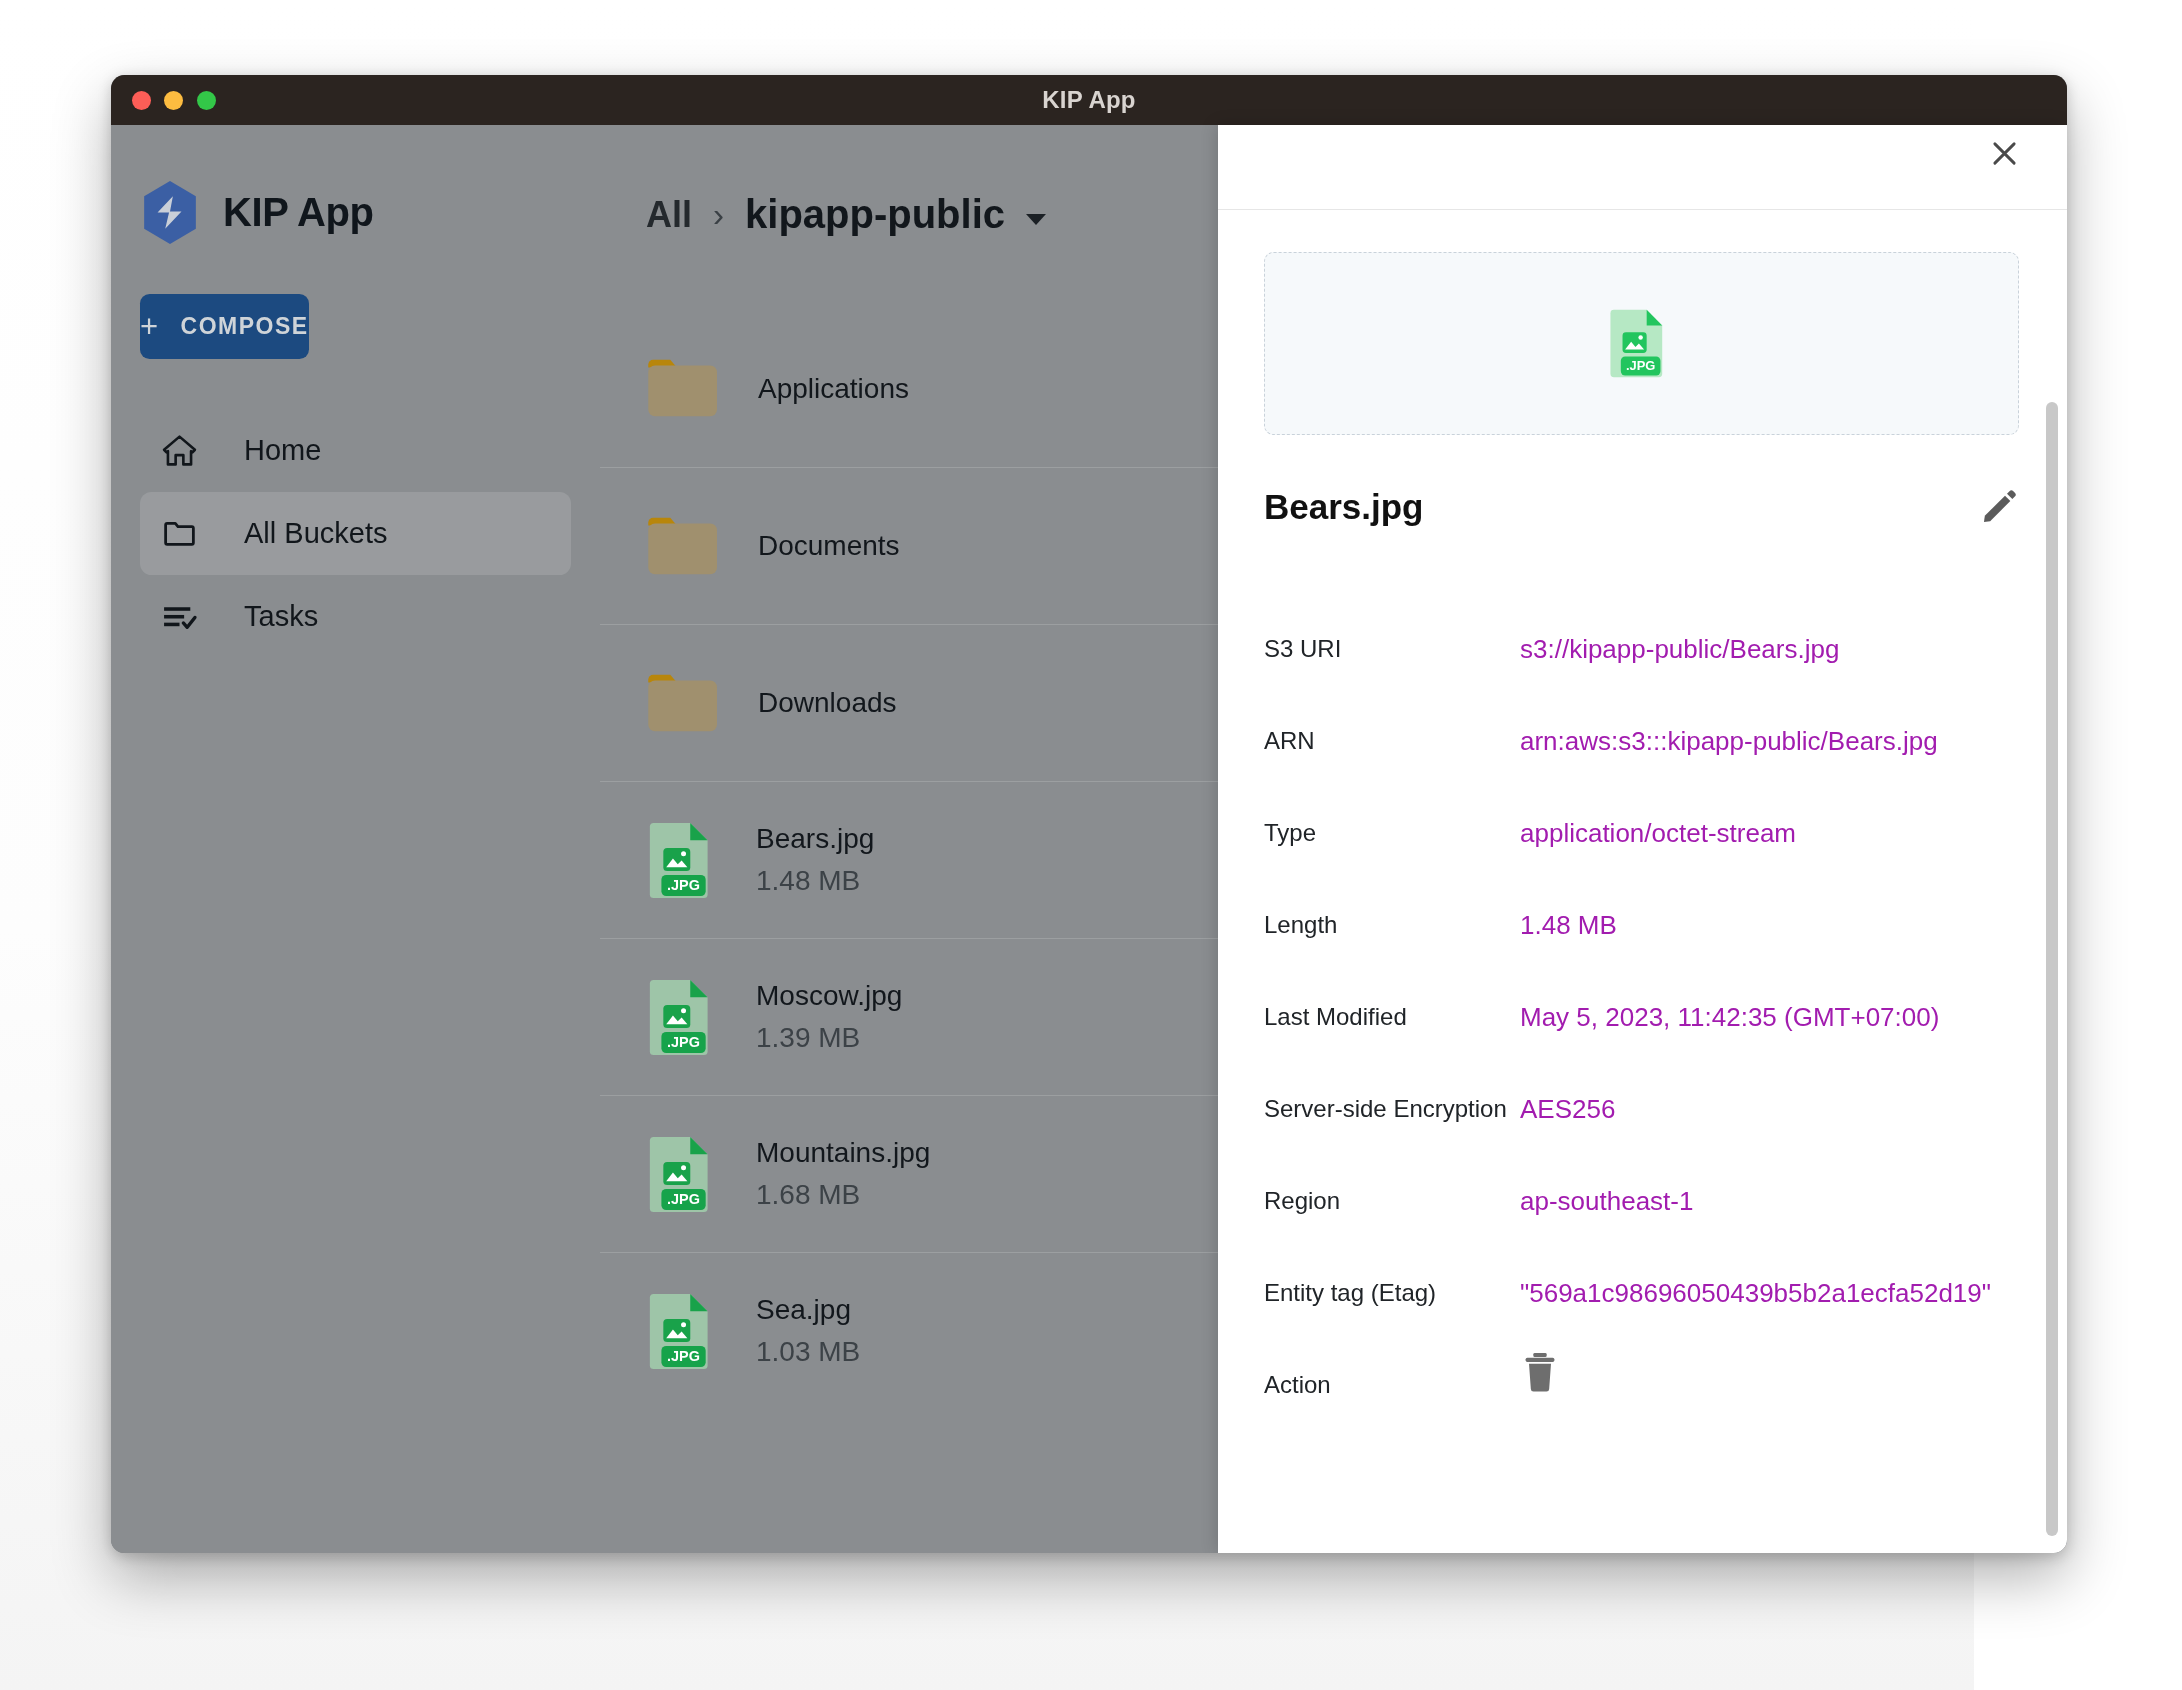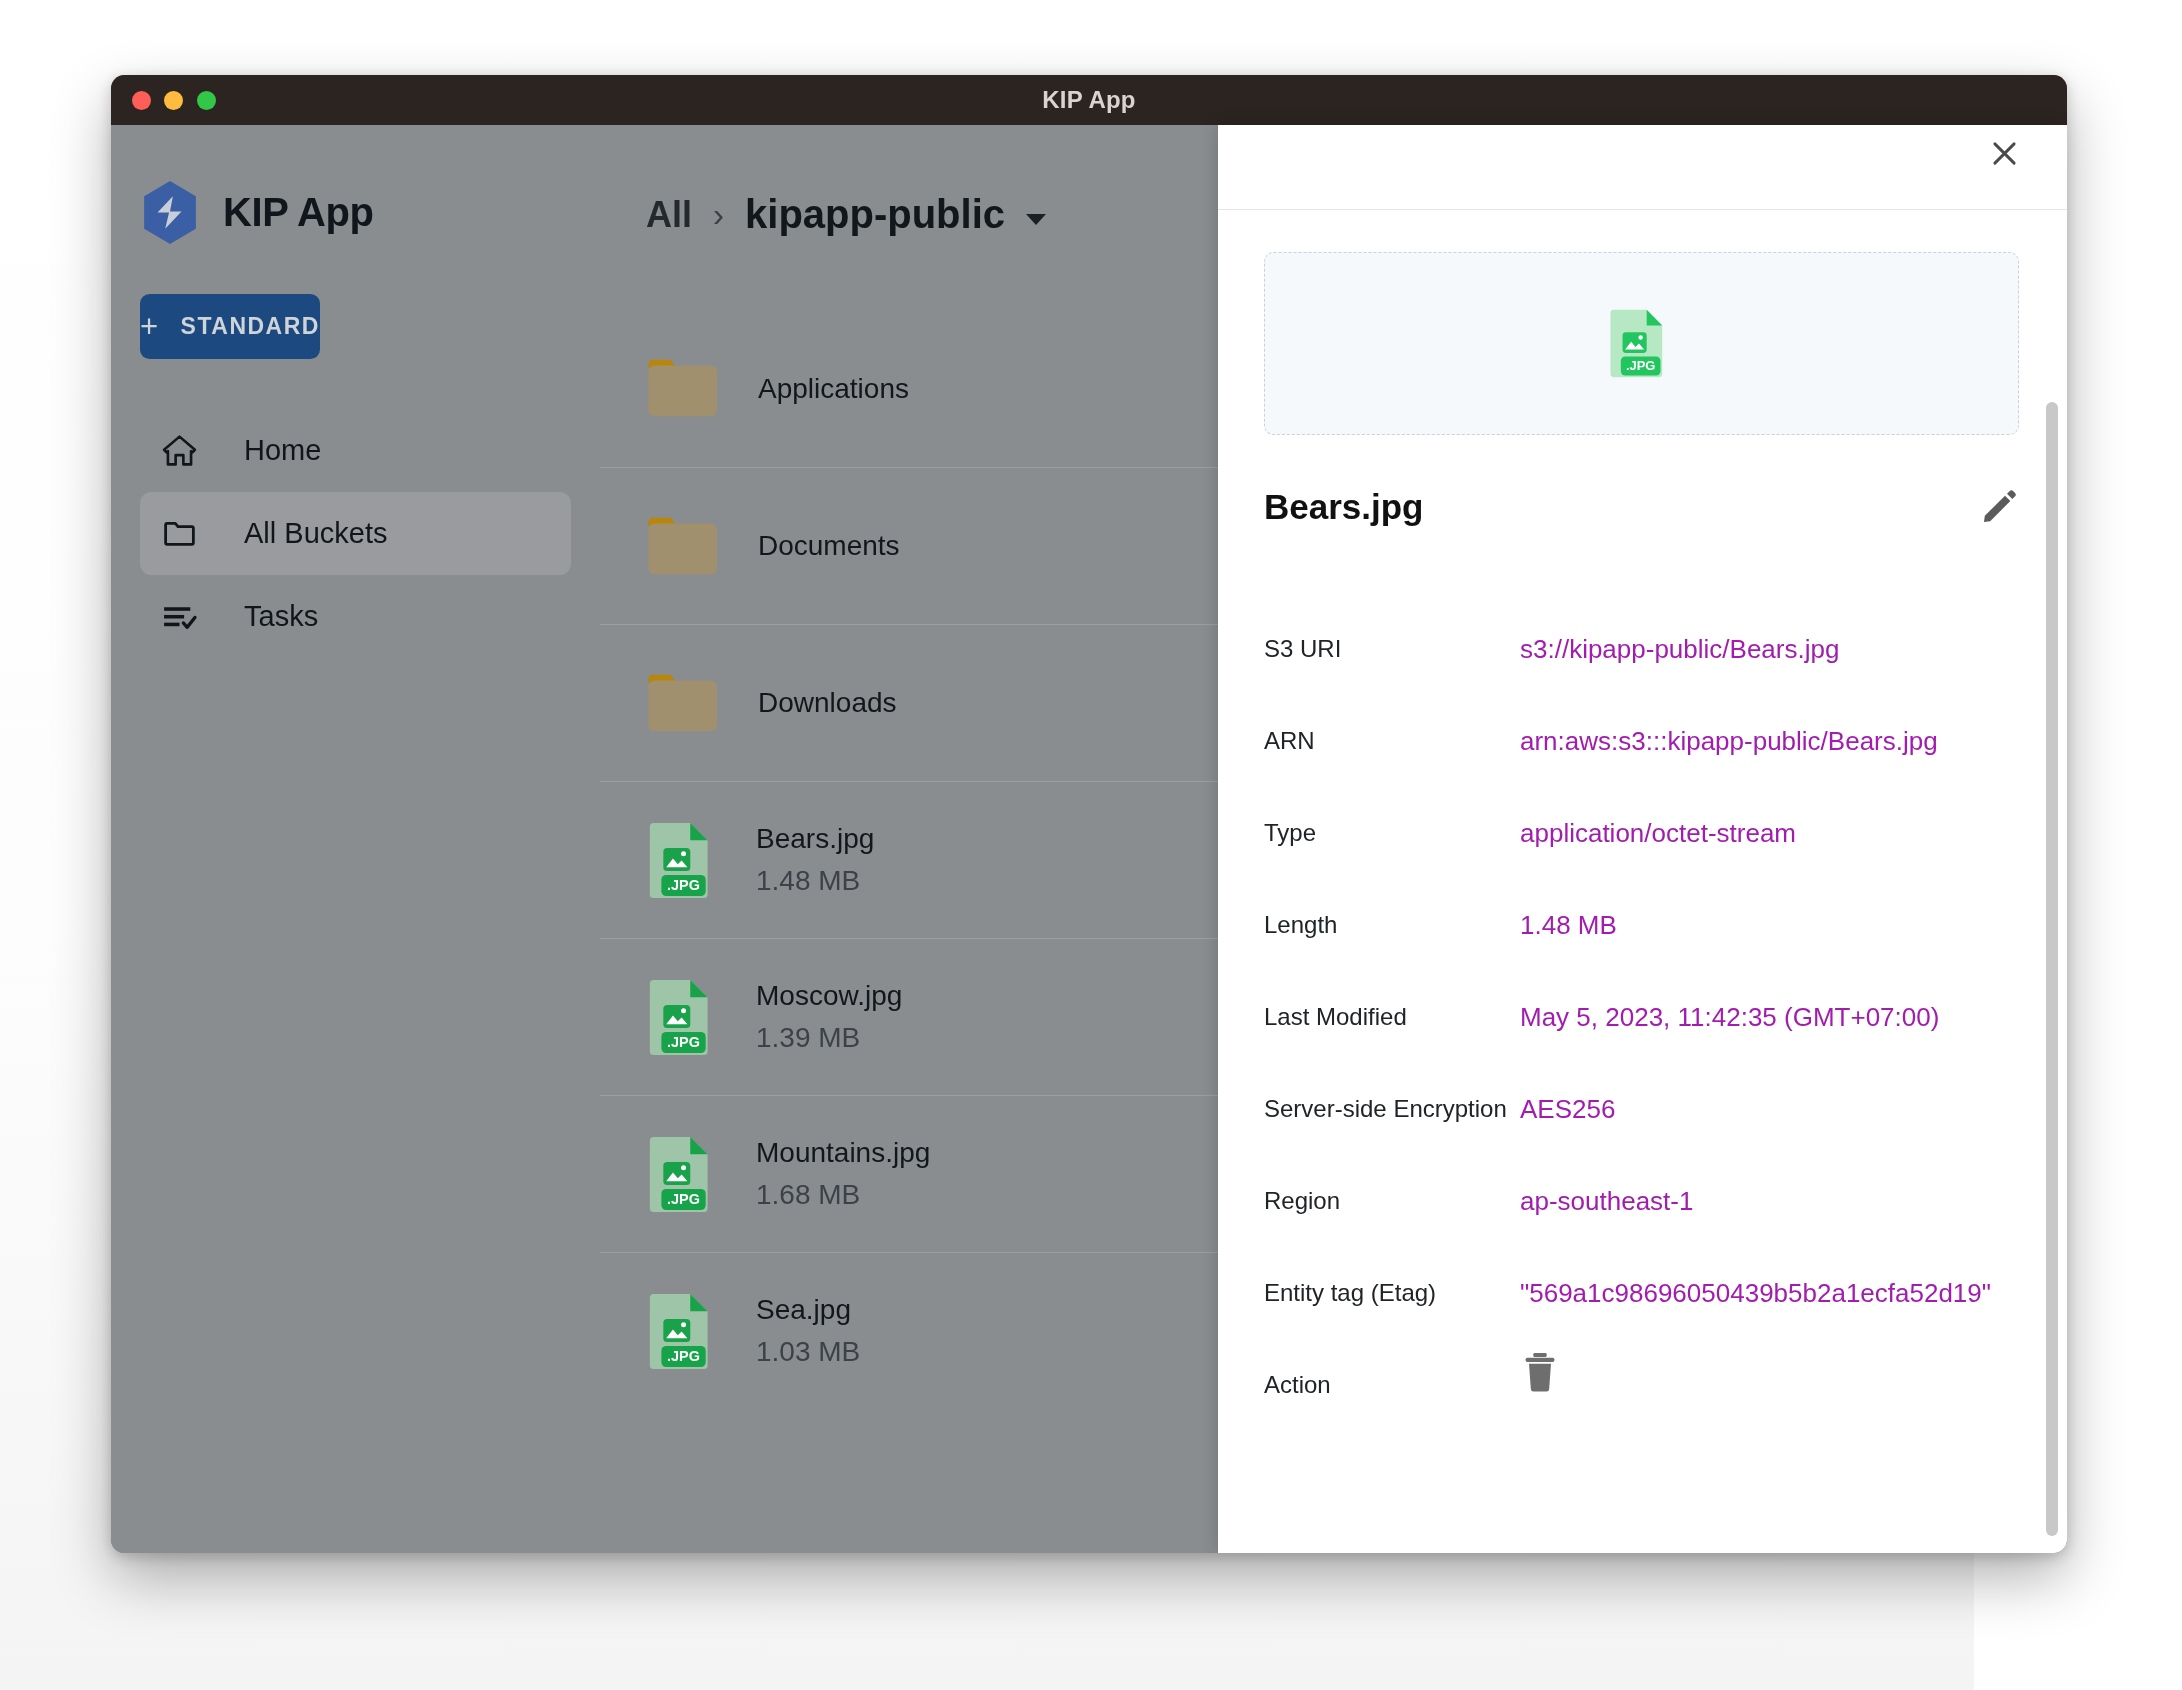--- a/index.html
+++ b/index.html
@@ -233,21 +233,21 @@
         <div class="brand">
           <svg class="brand-logo" viewBox="0 0 62 70">
             <polygon points="31,2 58,18 58,52 31,68 4,52 4,18" fill="#3b5fa4"></polygon>
             <path d="M34 18 L18 35 L30 35 L26 52 L43 34 L31 34 Z" fill="#c9cfd8"></path>
           </svg>
           <div class="brand-name">KIP App</div>
         </div>
 
         <button class="compose-btn">
           <span class="plus-icon">+</span>
-          <span>STANDARD</span>
+          <span>COMPOSE</span>
         </button>
 
         <div class="nav">
 
           <div class="nav-item">
             <svg class="nav-icon" viewBox="0 0 24 24">
               <path d="M12 3 L22 11.5 L20.4 13.2 L19.5 12.4 L19.5 21 L14.5 21 L14.5 15 L9.5 15 L9.5 21 L4.5 21 L4.5 12.4 L3.6 13.2 L2 11.5 Z" fill="none" stroke="#11161b" stroke-width="1.7" stroke-linejoin="round"></path>
             </svg>
             <span class="nav-label">Home</span>
           </div>

